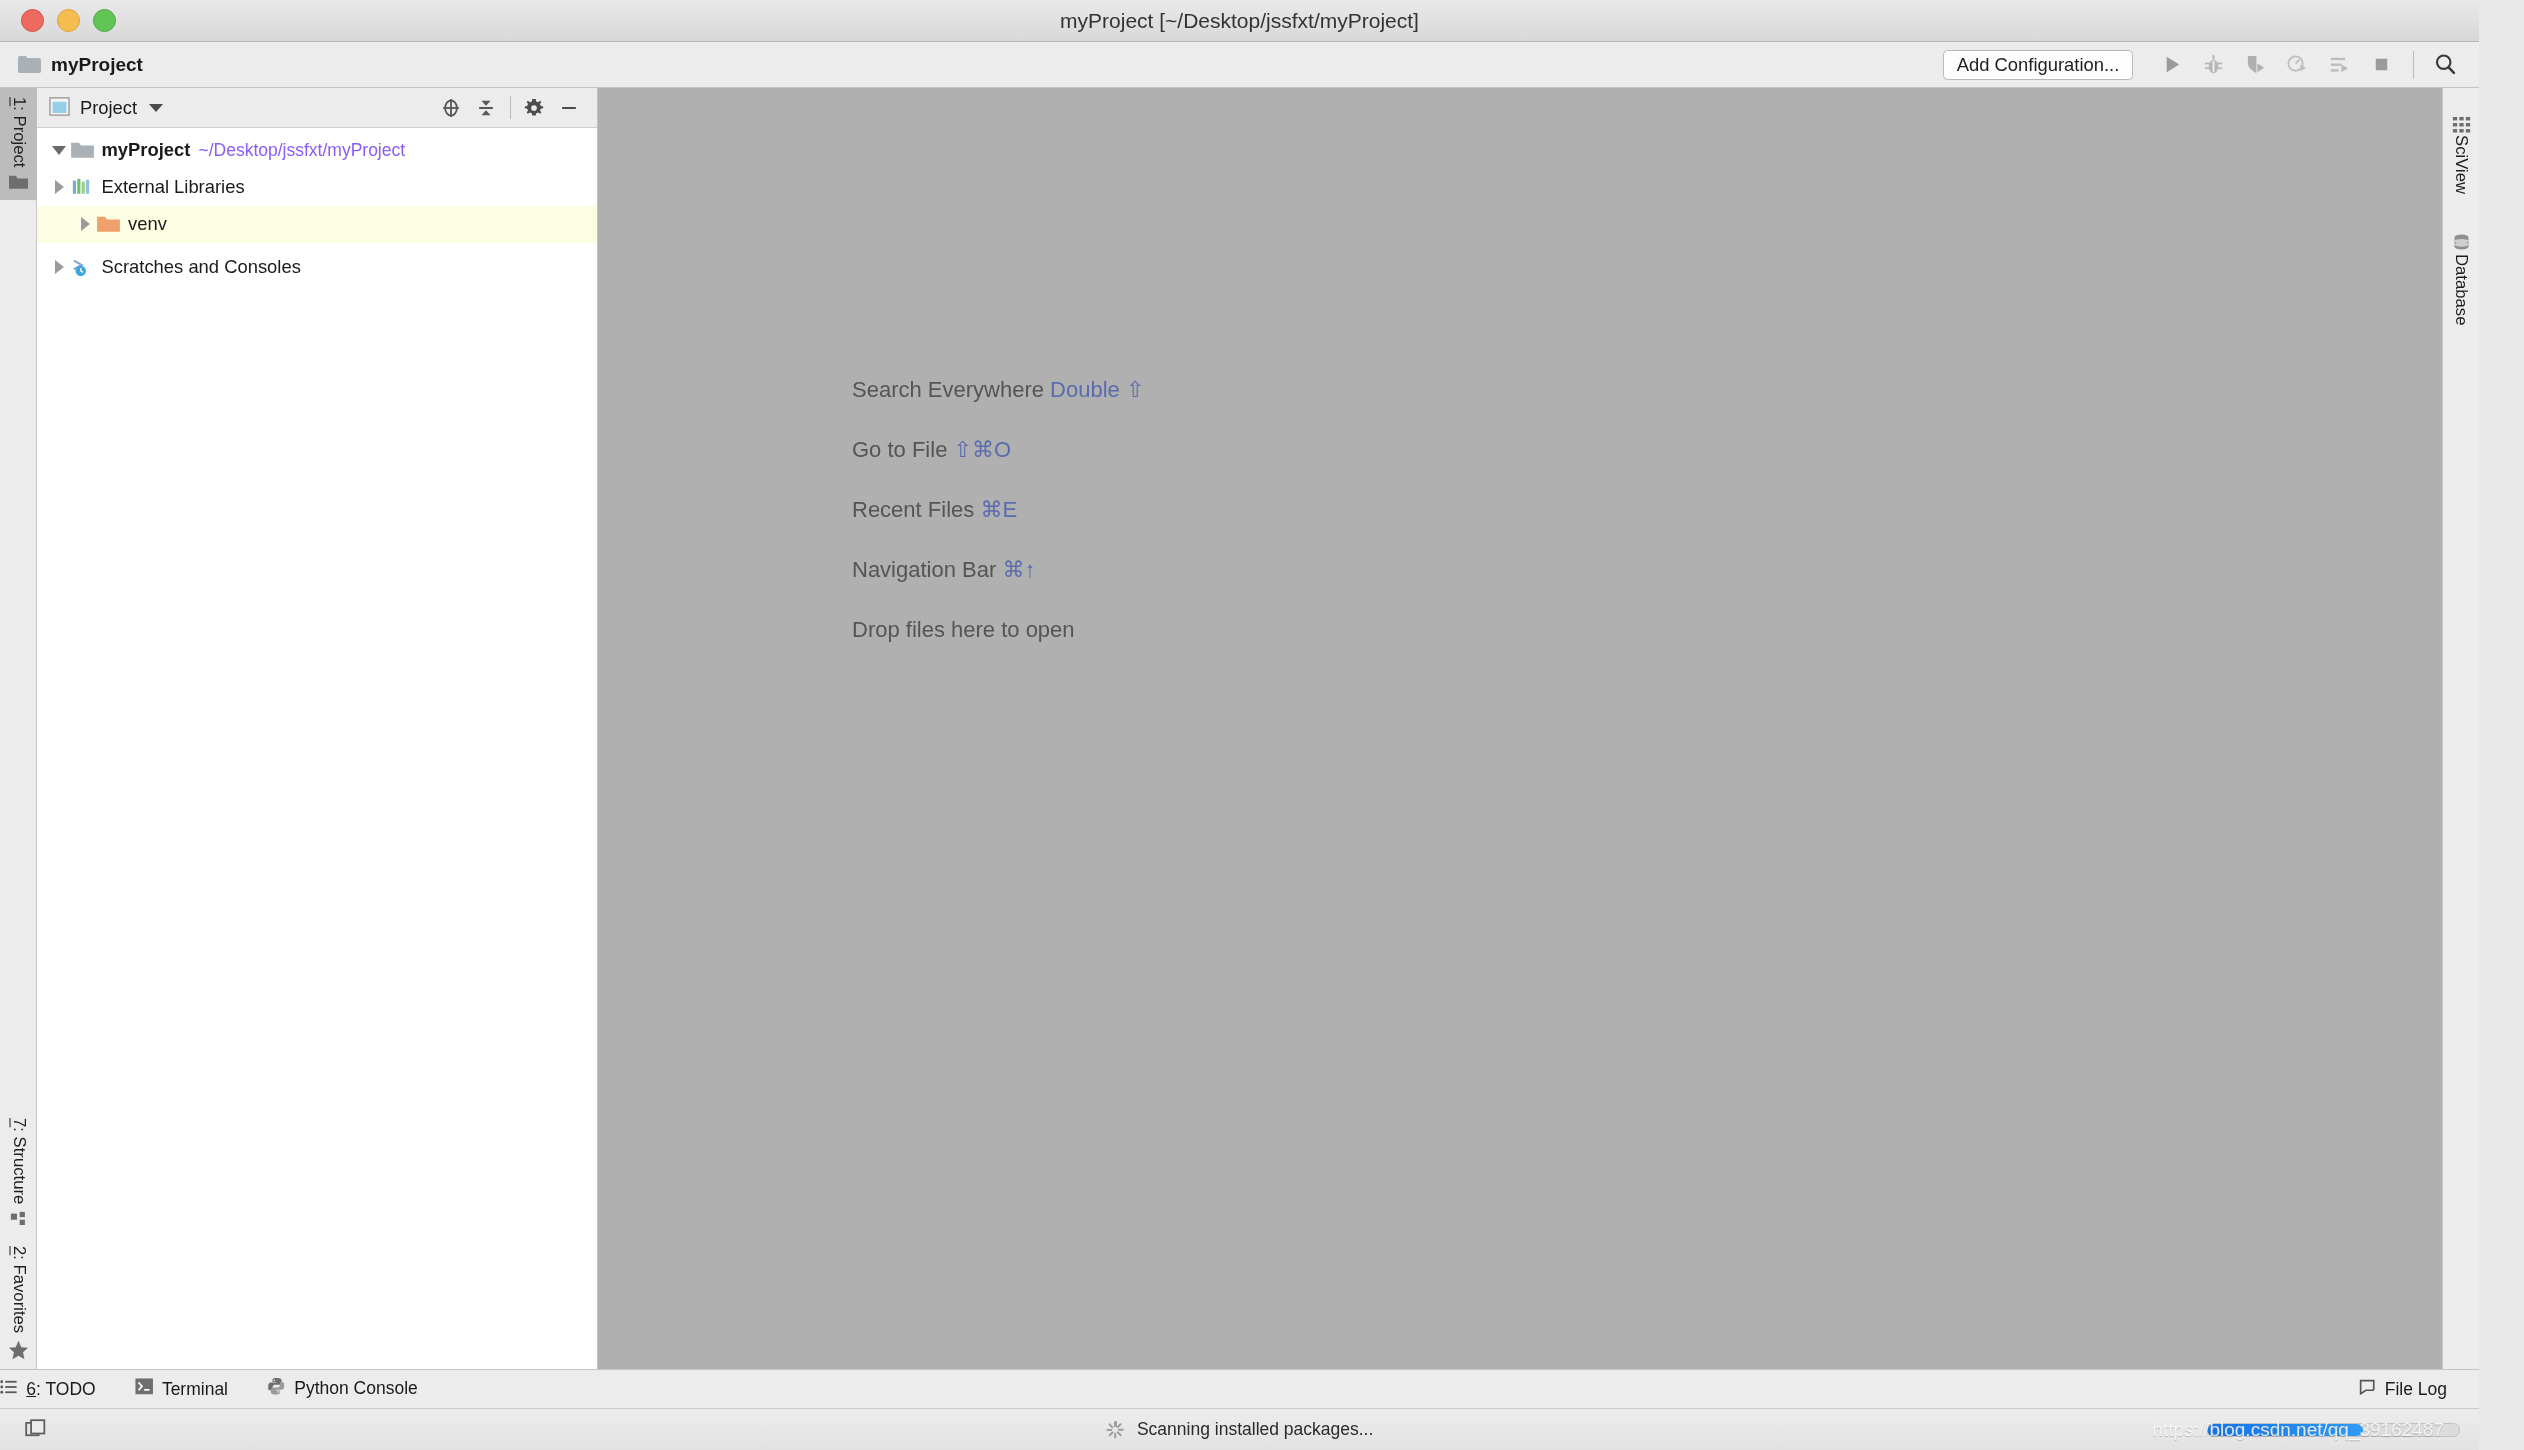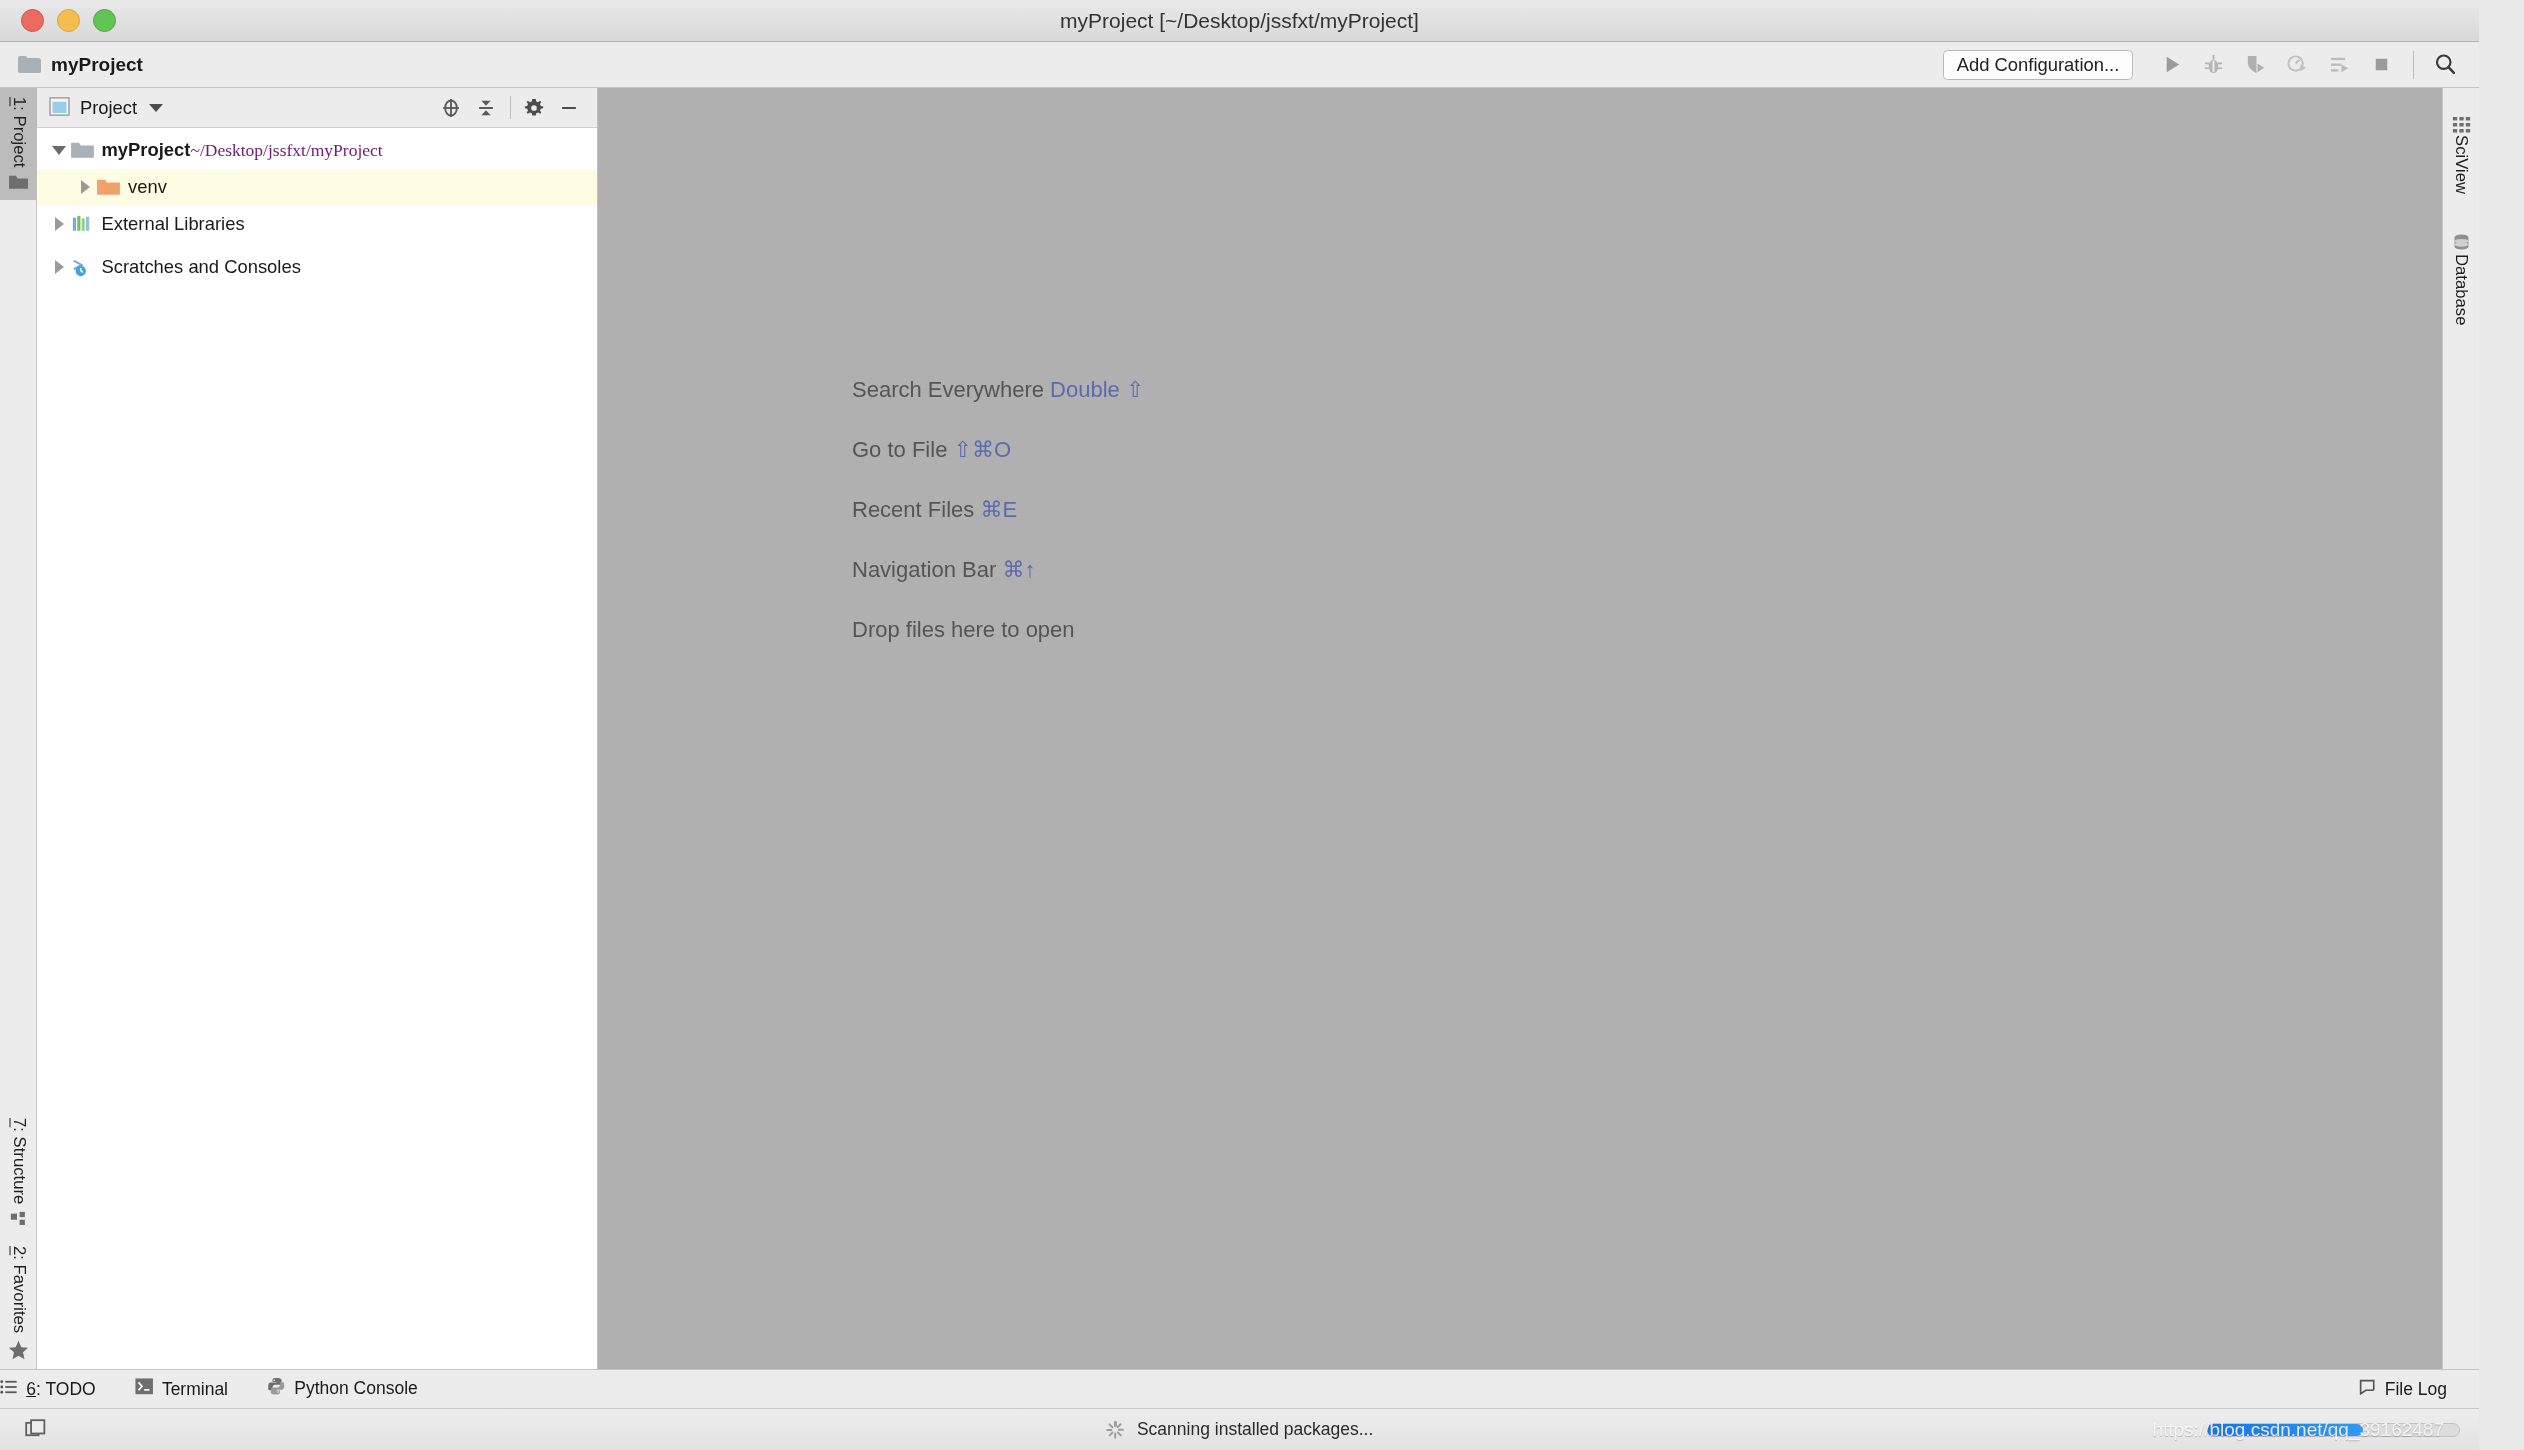--- a/index.html
+++ b/index.html
@@ -136,21 +136,21 @@
     border-left: 9.6px solid #9a9a9a;
   }
   .tri.open {
     border: none;
     border-left: 7px solid transparent; border-right: 7px solid transparent;
     border-top: 9.6px solid #6a6a6a;
   }
   .tnode-ico { margin-right: 8px; display: flex; align-items: center; }
   .tlabel { font-size: 18.4px; color: #1a1a1a; }
   .tlabel.bold { font-weight: bold; }
-  .tpath { font-size: 17.5px; color: #701a75; margin-left: 0; font-family: Liberation Serif, serif; }
+  .tpath { font-size: 17.5px; color: #8b5cf6; margin-left: 8px; }
 
   
   .editor {
     flex: 1; background: #b0b0b0; position: relative;
     display: flex; align-items: flex-start; justify-content: flex-start;
   }
   .hints { margin-top: 289px; margin-left: 254px; }
   .hint { font-size: 22px; color: #555555; margin-bottom: 34px; white-space: nowrap; }
   .hint .kc { color: #5a6cad; }
 
@@ -384,47 +384,47 @@
           <span class="twisty">
               <span class="tri open"></span>
             </span>
           <span class="tnode-ico">
             <svg width="23" height="18.4" viewBox="0 0 26 21">
               <path d="M0 2 h9 l2.2 3 H26 v14 H0 Z" fill="#a9b0b6"></path>
             </svg>
           </span>
           <span class="tlabel bold">myProject</span>
           <span class="tpath">~/Desktop/jssfxt/myProject</span>
-        </div>
-
-        <div class="trow sel" style="padding-left:37px;">
-          <span class="twisty">
-              <span class="tri"></span>
-            </span>
-          <span class="tnode-ico">
-            <svg width="23" height="18.4" viewBox="0 0 26 21">
-              <path d="M0 2 h9 l2.2 3 H26 v14 H0 Z" fill="#f0a06a"></path>
-            </svg>
-          </span>
-          <span class="tlabel">venv</span>
         </div>
 
         <div class="trow" style="padding-left:10.5px;">
           <span class="twisty">
               <span class="tri"></span>
             </span>
           <span class="tnode-ico">
             <svg width="23" height="18.4" viewBox="0 0 26 21">
               <rect x="2" y="3" width="3.6" height="15" fill="#7fa8d0"></rect>
               <rect x="7" y="1" width="3.6" height="17" fill="#6fbf73"></rect>
               <rect x="12" y="4" width="3.6" height="14" fill="#9bd07f"></rect>
               <rect x="17" y="2" width="3.6" height="16" fill="#8fc1e0"></rect>
             </svg>
           </span>
           <span class="tlabel">External Libraries</span>
+        </div>
+
+        <div class="trow sel" style="padding-left:37px;">
+          <span class="twisty">
+              <span class="tri"></span>
+            </span>
+          <span class="tnode-ico">
+            <svg width="23" height="18.4" viewBox="0 0 26 21">
+              <path d="M0 2 h9 l2.2 3 H26 v14 H0 Z" fill="#f0a06a"></path>
+            </svg>
+          </span>
+          <span class="tlabel">venv</span>
         </div>
 
         <div class="trow" style="padding-left:10.5px;margin-top:6px;">
           <span class="twisty">
               <span class="tri"></span>
             </span>
           <span class="tnode-ico">
             <svg width="23" height="19" viewBox="0 0 26 22">
               <path d="M3 3 L12 8 L3 13" fill="none" stroke="#7fa8d0" stroke-width="2.4"></path>
               <circle cx="11" cy="15" r="6" fill="#3aa7e0"></circle>

